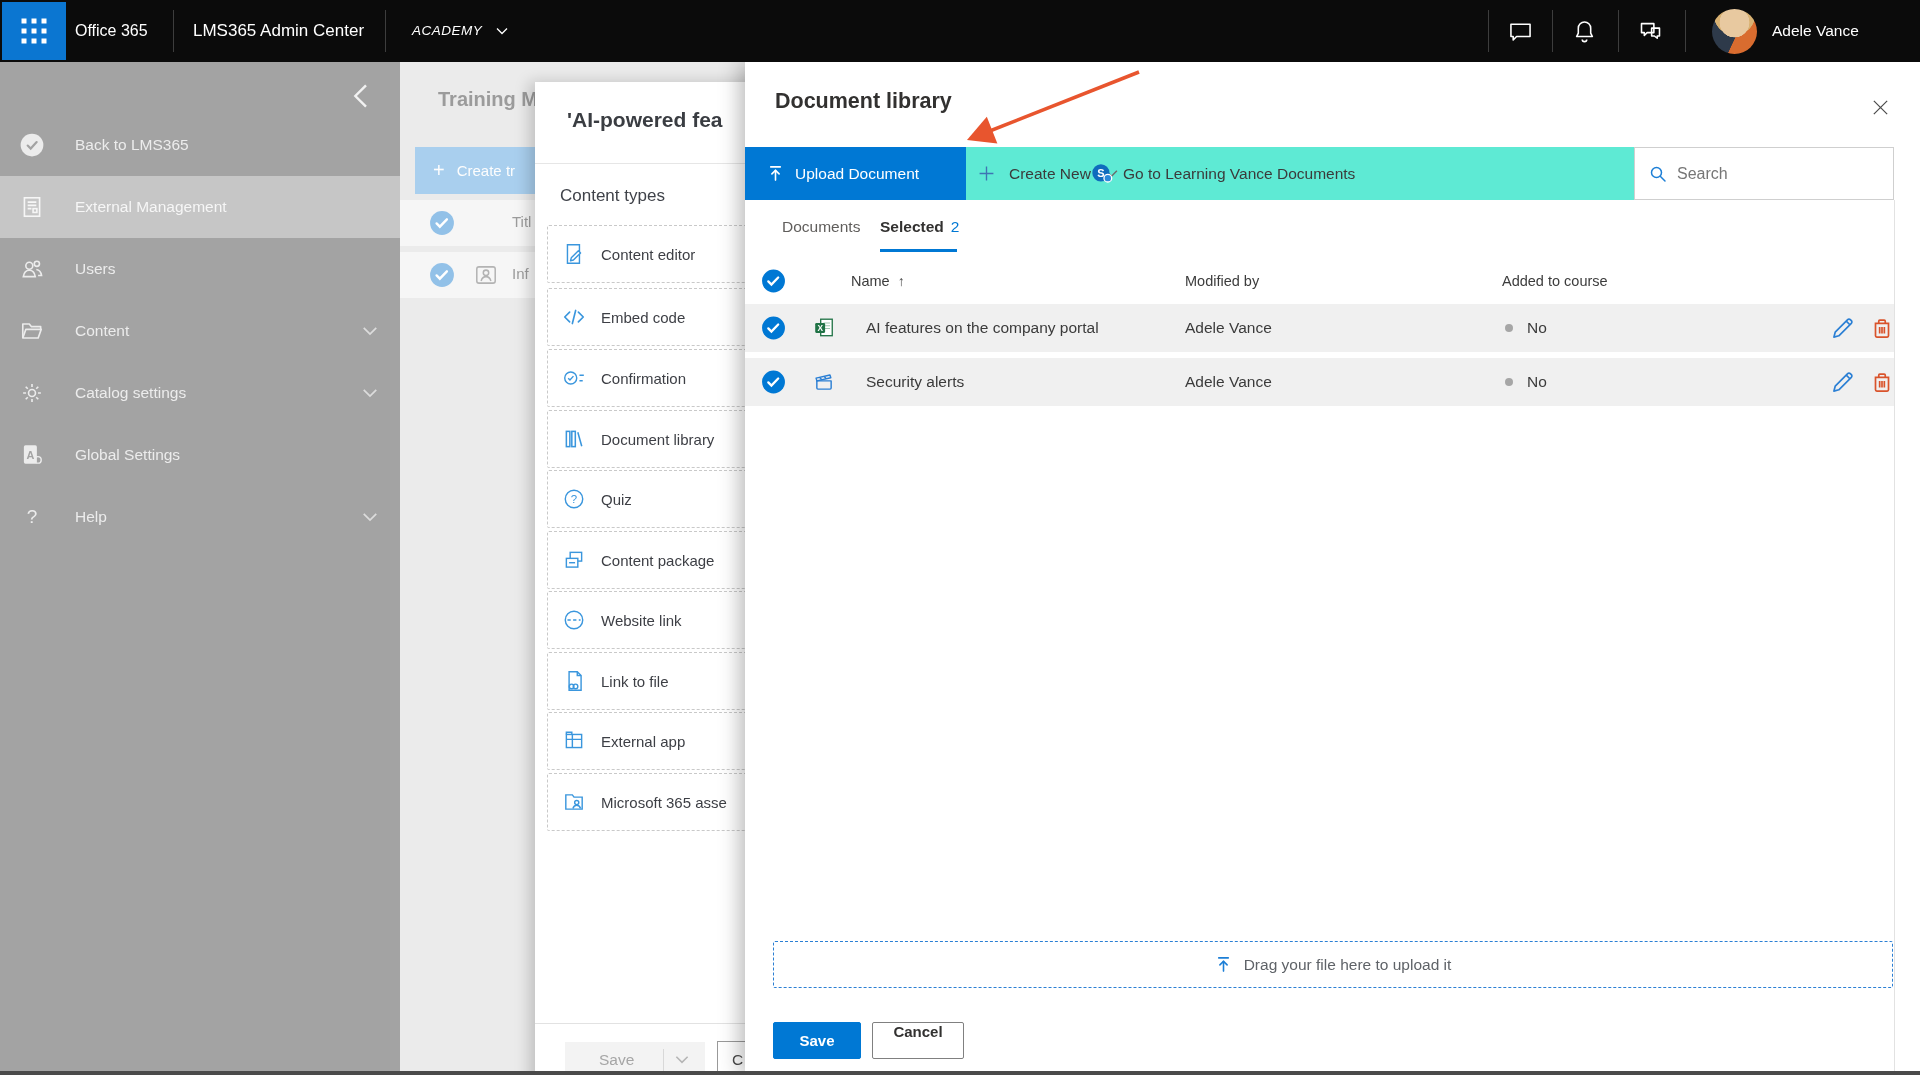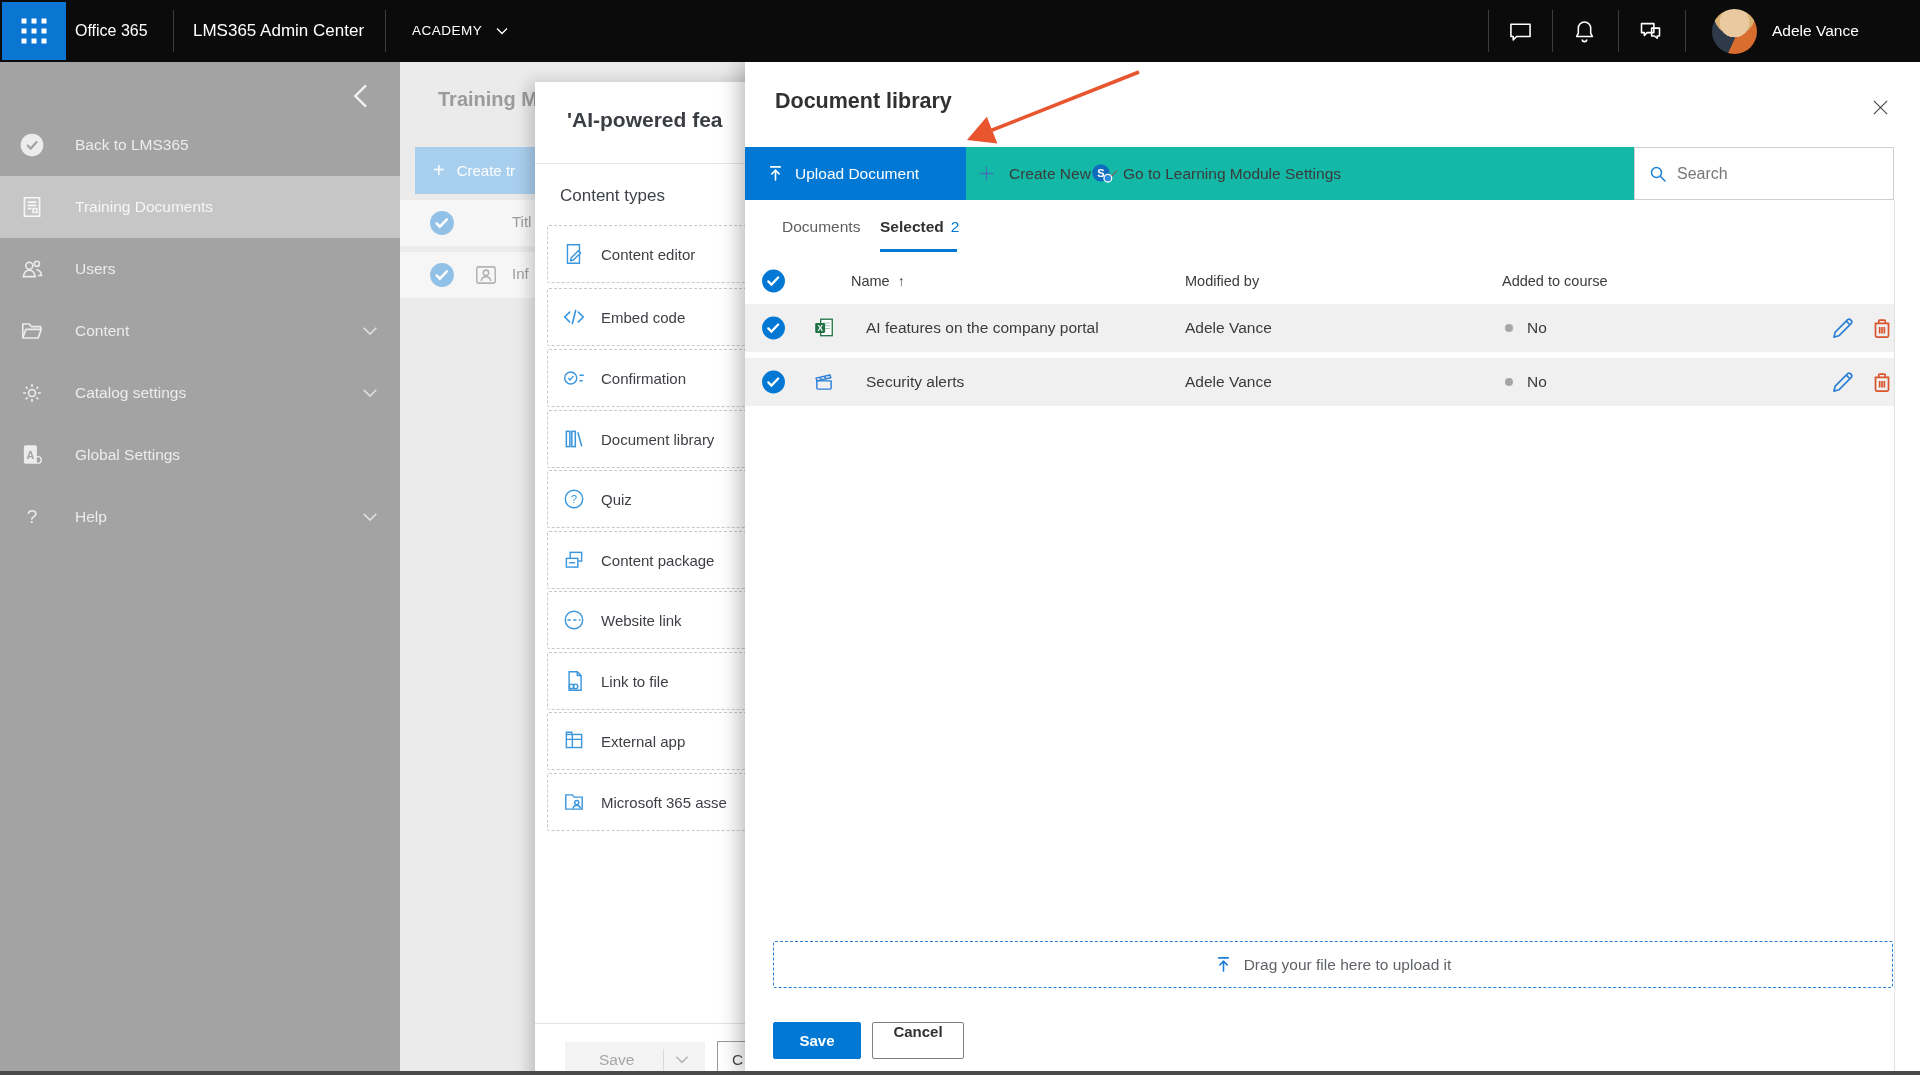--- a/index.html
+++ b/index.html
@@ -53,21 +53,21 @@
   .cp-save .lbl { position:absolute; left:34px; }
   .cp-save .split { position:absolute; left:98px; top:7px; height:22px; width:1px; background:#d8d8d8; }
   .cp-save .chev { position:absolute; left:110px; top:13px; color:#b5b5b5; }
   .cp-cancel { position:absolute; left:182px; top:959px; width:80px; height:38px; background:#fff; border:1px solid #9a9a9a; color:#4a4a4a; font-size:15.5px; display:flex; align-items:center; padding-left:14px; cursor:pointer; }
 
   
   .modal { position:absolute; left:745px; top:62px; width:1175px; height:1013px; background:#fff; z-index:50; box-shadow:-5px 0 20px rgba(0,0,0,0.28); }
   .m-title { position:absolute; left:30px; top:27px; font-size:21.5px; font-weight:600; color:#323130; }
   .m-close { position:absolute; left:1120px; top:30px; width:30px; height:30px; display:flex; align-items:center; justify-content:center; cursor:pointer; }
   .m-close svg { width:19px; height:19px; }
-  .m-toolbar { position:absolute; left:0; top:85px; width:1149px; height:53px; background:#14b8a6; }
+  .m-toolbar { position:absolute; left:0; top:85px; width:1149px; height:53px; background:#5eead4; }
   .m-upload { position:absolute; left:0; top:0; width:221px; height:53px; background:#0078d4; color:#fff; font-size:15.5px; display:flex; align-items:center; cursor:pointer; }
   .m-upload svg { position:absolute; left:22px; width:17px; height:17px; }
   .m-upload span { position:absolute; left:50px; }
   .m-createnew { position:absolute; left:233px; top:0; height:53px; display:flex; align-items:center; cursor:pointer; color:#3b3b3b; font-size:15.5px; }
   .m-createnew svg.plus { width:17px; height:17px; margin-right:14px; }
   .m-createnew .chev { margin-left:14px; color:#6a6a6a; }
   .m-goto { position:absolute; left:346px; top:0; height:53px; display:flex; align-items:center; cursor:pointer; color:#3b3b3b; font-size:15.5px; gap:10px; }
   .m-goto svg { width:22px; height:22px; }
   .m-search { position:absolute; left:889px; top:0; width:260px; height:53px; background:#fff; border:1px solid #cfcfcf; display:flex; align-items:center; }
   .m-search svg { position:absolute; left:14px; width:18px; height:18px; }
@@ -120,21 +120,21 @@
           <i></i>
           <i></i>
           <i></i>
           <i></i>
         </div>
     </div>
     <div class="tb-text" style="left:75px; font-size:16px;">Office 365</div>
     <div class="tb-sep" style="left:173px;"></div>
     <div class="tb-text" style="left:193px; font-size:17px;">LMS365 Admin Center</div>
     <div class="tb-sep" style="left:385px;"></div>
-    <div class="tb-text" style="left:412px; font-size:13.5px; letter-spacing:0.5px;">
+    <div class="tb-text" style="left:412px; font-size:13.5px; letter-spacing:0.5px;font-style:italic;">
       <span>ACADEMY</span>
       <svg style="width:12px;height:8px;margin-left:10px;" viewBox="0 0 12 8" fill="none" stroke="#fff" stroke-width="1.3">
           <path d="M1 1.5 6 6.5 11 1.5"></path>
         </svg>
     </div>
 
     <div class="tb-sep" style="left:1488px;"></div>
     <div class="tb-iconbtn" style="left:1488px;">
       <svg viewBox="0 0 24 24" fill="none" stroke="#fff" stroke-width="1.4">
           <path d="M3.5 5.5h17v11h-12l-3 3v-3h-2z" stroke-linejoin="round"></path>
@@ -177,21 +177,21 @@
     </div>
 
     <div class="nav-item selected" style="top:114px;">
       <span class="nav-ico">
         <svg viewBox="0 0 24 24" fill="none" stroke="#f6f6f6" stroke-width="1.5">
             <rect x="5" y="3.5" width="14" height="17"></rect>
             <path d="M8 7.5h8M8 10.5h8M8 13.5h3.5"></path>
             <rect x="13" y="13.5" width="3.5" height="3.5"></rect>
           </svg>
       </span>
-      <span class="nav-label">Training Documents</span>
+      <span class="nav-label">External Management</span>
     </div>
 
     <div class="nav-item" style="top:176px;">
       <span class="nav-ico">
         <svg viewBox="0 0 24 24" fill="none" stroke="#ececec" stroke-width="1.5">
             <circle cx="9.5" cy="9" r="3.2"></circle>
             <path d="M4 19c.6-3.8 2.9-5.8 5.5-5.8S14.4 15.2 15 19z"></path>
             <circle cx="16.5" cy="7.2" r="2.4"></circle>
             <path d="M16 12.5c2.6.3 4.3 2.3 4.8 5.5h-3.2"></path>
           </svg>
@@ -417,21 +417,21 @@
         <svg class="chev" style="width:13px;height:9px;" viewBox="0 0 12 8" fill="none" stroke="currentColor" stroke-width="1.3">
             <path d="M1 1.5 6 6.5 11 1.5"></path>
           </svg>
       </div>
       <div class="m-goto">
         <svg viewBox="0 0 20 20">
             <circle cx="9" cy="9" r="7.8" fill="#0f6cbd"></circle>
             <text x="9" y="12.5" font-size="10" fill="#fff" text-anchor="middle" font-weight="bold">S</text>
             <circle cx="15.3" cy="13.8" r="3.5" fill="#2b88d8" stroke="#fff" stroke-width="1.2"></circle>
           </svg>
-        <span>Go to Learning Module Settings</span>
+        <span>Go to Learning Vance Documents</span>
       </div>
       <div class="m-search">
         <svg viewBox="0 0 18 18" fill="none" stroke="#1d7fd6" stroke-width="1.5">
             <circle cx="7.5" cy="7.5" r="5"></circle>
             <path d="M11.5 11.5 16 16" stroke-linecap="round"></path>
           </svg>
         <input type="text" placeholder="Search" style="">
       </div>
     </div>
 

